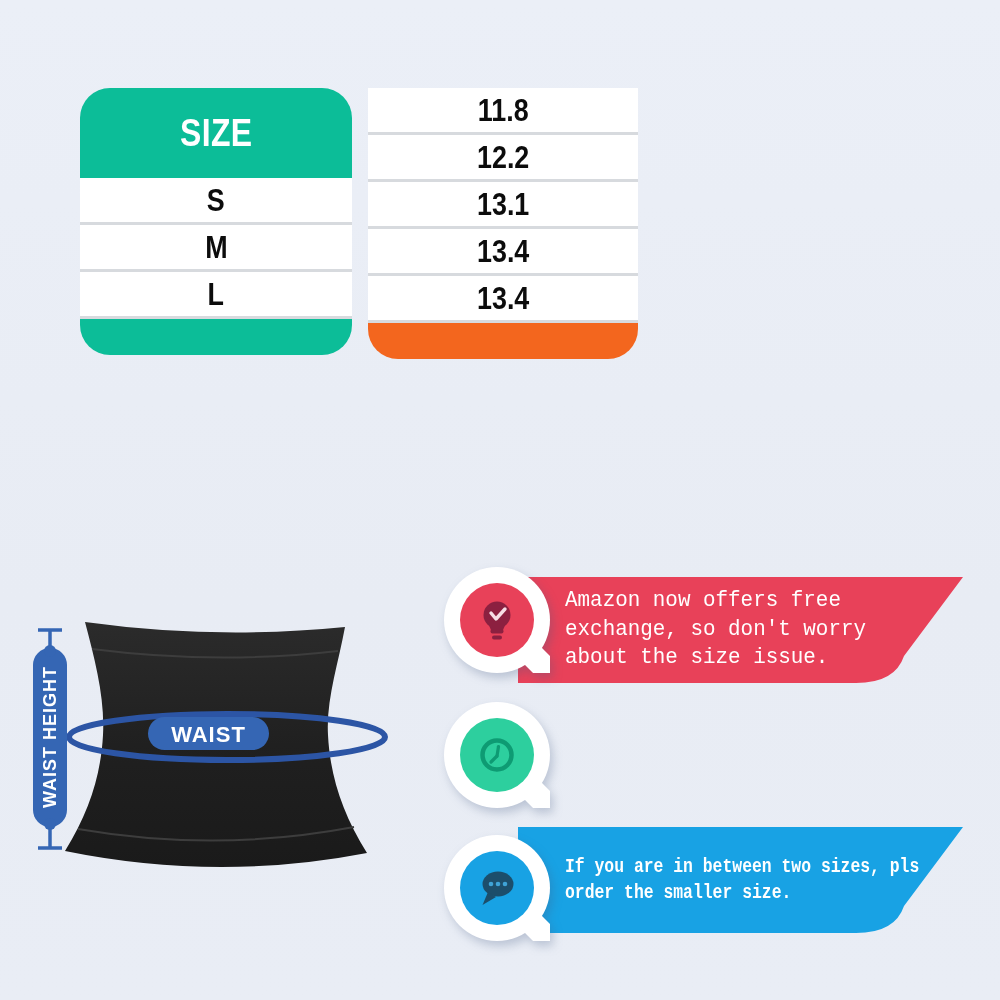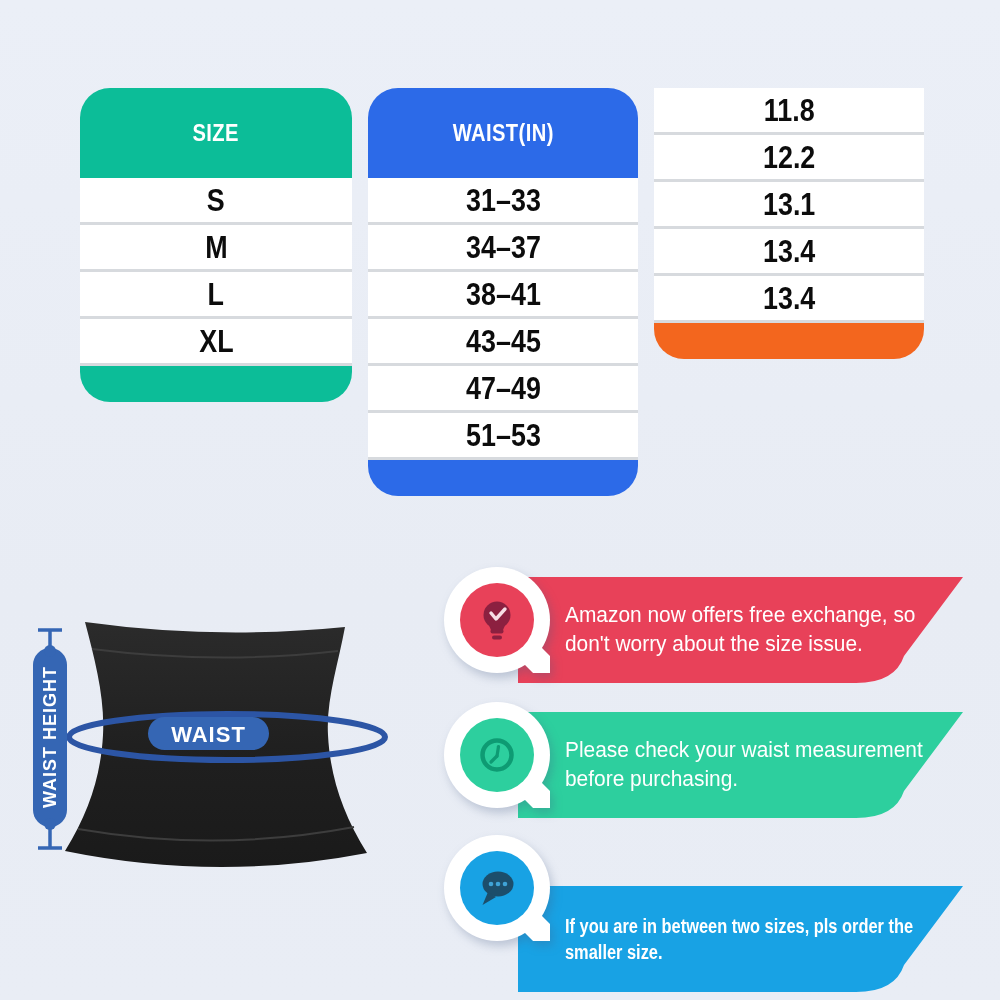--- a/index.html
+++ b/index.html
@@ -13,59 +13,59 @@
 
   
   .size-table{
     position:absolute; left:80px; top:88px; width:844px;
     display:grid; grid-template-columns:272px 270px 270px; column-gap:16px;
   }
   .col{ display:flex; flex-direction:column; }
   .col-header{
     height:90px; border-radius:30px 30px 0 0;
     display:flex; align-items:center; justify-content:center;
-    color:#ffffff; font-weight:bold; font-size:24px; letter-spacing:.5px;
+    color:#ffffff; font-weight:bold; font-size:38px; letter-spacing:.5px;
   }
   .cell{
     height:47px; background:#ffffff; border-bottom:3px solid #d7dade;
     display:flex; align-items:center; justify-content:center;
     color:#0c0c0c; font-weight:bold; font-size:32px;
   }
   .col-footer{ height:36px; border-radius:0 0 30px 30px; }
   .cond{ display:inline-block; transform:scaleX(.84); transform-origin:center; white-space:nowrap; }
   .bg-green{ background:#0cbd98; }
   .bg-blue{ background:#2c6ae8; }
   .bg-orange{ background:#f3661e; }
 
   
   .diagram{ position:absolute; left:20px; top:585px; width:420px; height:310px; }
 
   
-  .banner{ position:absolute; left:518px; width:445px; height:106px; }
+  .banner{ position:absolute; left:518px; width:445px; height:106px;font-family:Liberation Mono, monospace; }
   .banner svg{ position:absolute; inset:0; }
   .banner-red{ color:#e84159; }
   .banner-green{ color:#2dcf9e; }
   .banner-blue{ color:#18a2e4; }
   .banner-text{
     position:absolute; left:47px; top:0; height:106px; width:382px;
     display:flex; align-items:center;
     color:#ffffff; font-size:22px; line-height:1.3;
     transform:scaleX(.95); transform-origin:left center;
   }
   .banner-text.bold{
     width:452px; font-size:20px; font-weight:bold; transform:scaleX(.82);
   }
   .magnifier{ position:absolute; width:106px; height:106px;
     filter:drop-shadow(3px 5px 5px rgba(70,90,130,.28)); }
   .mag-1{ left:444px; top:567px; }
   .mag-2{ left:444px; top:702px; }
   .mag-3{ left:444px; top:835px; }
   .b-1{ top:577px; }
   .b-2{ top:712px; }
-  .b-3{ top:886px; }
+  .b-3{ top:827px; }
 </style>
 </head>
 <body>
 
 <div class="canvas">
 
   <div class="size-table">
 
     <div class="col">
       <div class="col-header bg-green">
@@ -73,50 +73,23 @@
       </div>
       <div class="cell">
           <span class="cond">S</span>
         </div>
       <div class="cell">
           <span class="cond">M</span>
         </div>
       <div class="cell">
           <span class="cond">L</span>
         </div>
-      <div class="cell">
-          <span class="cond">XL</span>
-        </div>
       <div class="col-footer bg-green"></div>
     </div>
 
-    <div class="col">
-      <div class="col-header bg-blue">
-        <span class="cond">WAIST(IN)</span>
-      </div>
-      <div class="cell">
-          <span class="cond">31–33</span>
-        </div>
-      <div class="cell">
-          <span class="cond">34–37</span>
-        </div>
-      <div class="cell">
-          <span class="cond">38–41</span>
-        </div>
-      <div class="cell">
-          <span class="cond">43–45</span>
-        </div>
-      <div class="cell">
-          <span class="cond">47–49</span>
-        </div>
-      <div class="cell">
-          <span class="cond">51–53</span>
-        </div>
-      <div class="col-footer bg-blue"></div>
-    </div>
 
     <div class="col">
       <div class="cell">
           <span class="cond">11.8</span>
         </div>
       <div class="cell">
           <span class="cond">12.2</span>
         </div>
       <div class="cell">
           <span class="cond">13.1</span>
@@ -183,26 +156,20 @@
     <circle cx="0" cy="0" r="37" fill="#e84159"></circle>
     <g>
       <circle cx="0" cy="-5" r="13.5" fill="#8c2040"></circle>
       <path d="M -9,3 L 9,3 L 6,10 L -6,10 Z" fill="#8c2040"></path>
       <rect x="-6.5" y="9" width="13" height="4.5" rx="2" fill="#8c2040"></rect>
       <rect x="-5" y="15.5" width="10" height="4" rx="2" fill="#8c2040"></rect>
       <polyline points="-6,-7 -1,-1 8,-11" fill="none" stroke="#f6dde4" stroke-width="3.4" stroke-linecap="round" stroke-linejoin="round"></polyline>
     </g>
   </svg>
 
-  <div class="banner banner-green b-2">
-    <svg viewBox="0 0 445 106">
-      <path d="M 0,0 H 445 L 386,79 Q 377,106 338,106 H 0 Z" fill="currentColor"></path>
-    </svg>
-    <div class="banner-text">Please check your waist measurement before purchasing.</div>
-  </div>
   <svg class="magnifier mag-2" viewBox="-53 -53 106 106">
     <g transform="rotate(45)">
         <rect x="30" y="-12" width="49" height="24" rx="10" fill="#ffffff"></rect>
       </g>
     <circle cx="0" cy="0" r="53" fill="#ffffff"></circle>
     <circle cx="0" cy="0" r="37" fill="#2dcf9e"></circle>
     <g stroke="#0e9b73" fill="none" stroke-linecap="round">
       <circle cx="0" cy="0" r="14.5" stroke-width="4.5"></circle>
       <line x1="0" y1="1" x2="1.5" y2="-8.5" stroke-width="3.2"></line>
       <line x1="0" y1="1" x2="-6" y2="7" stroke-width="3.2"></line>

